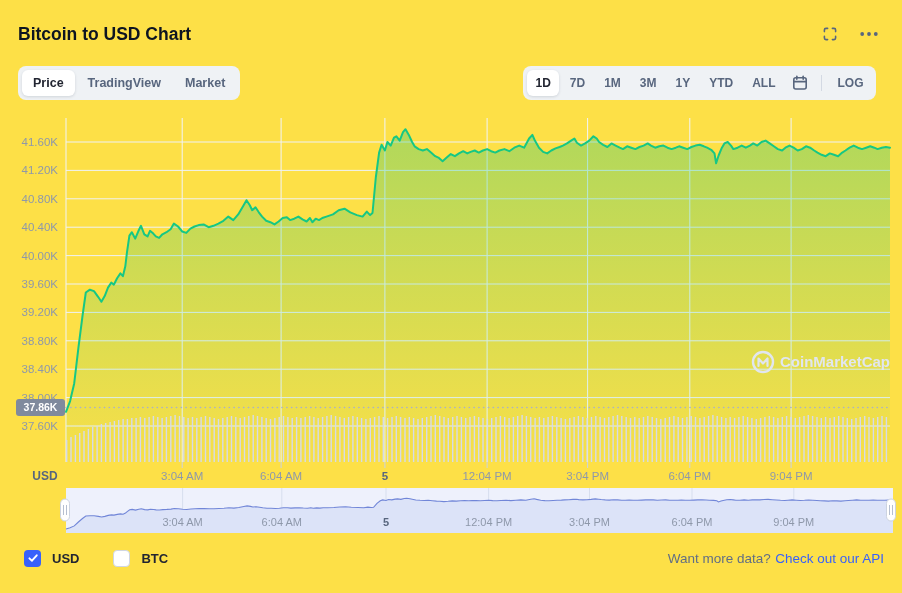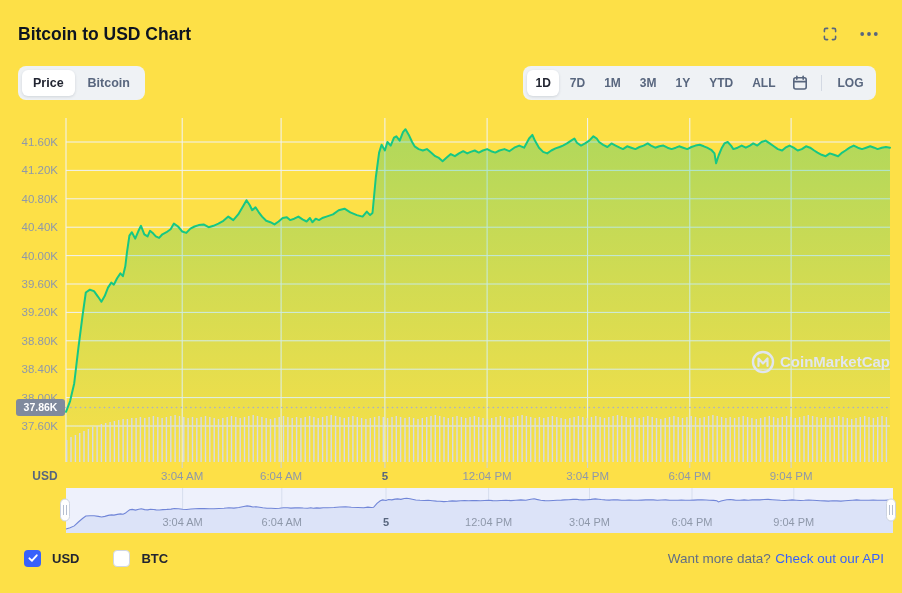--- a/index.html
+++ b/index.html
@@ -59,21 +59,22 @@
           <circle cx="2.2" cy="3" r="1.9"></circle>
             <circle cx="9" cy="3" r="1.9"></circle>
             <circle cx="15.8" cy="3" r="1.9"></circle>
         </svg>
       </button>
     </div>
   </div>
 
   <div class="group tab-group" id="tabGroup">
       <button class="gbtn active">Price</button>
-      <button class="gbtn">Bitcoin</button>
+      <button class="gbtn">TradingView</button>
+      <button class="gbtn">Market</button>
     </div>
 
   <div class="group range-group" id="rangeGroup">
       <button class="gbtn active">1D</button>
       <button class="gbtn">7D</button>
       <button class="gbtn">1M</button>
       <button class="gbtn">3M</button>
       <button class="gbtn">1Y</button>
       <button class="gbtn">YTD</button>
       <button class="gbtn">ALL</button>

